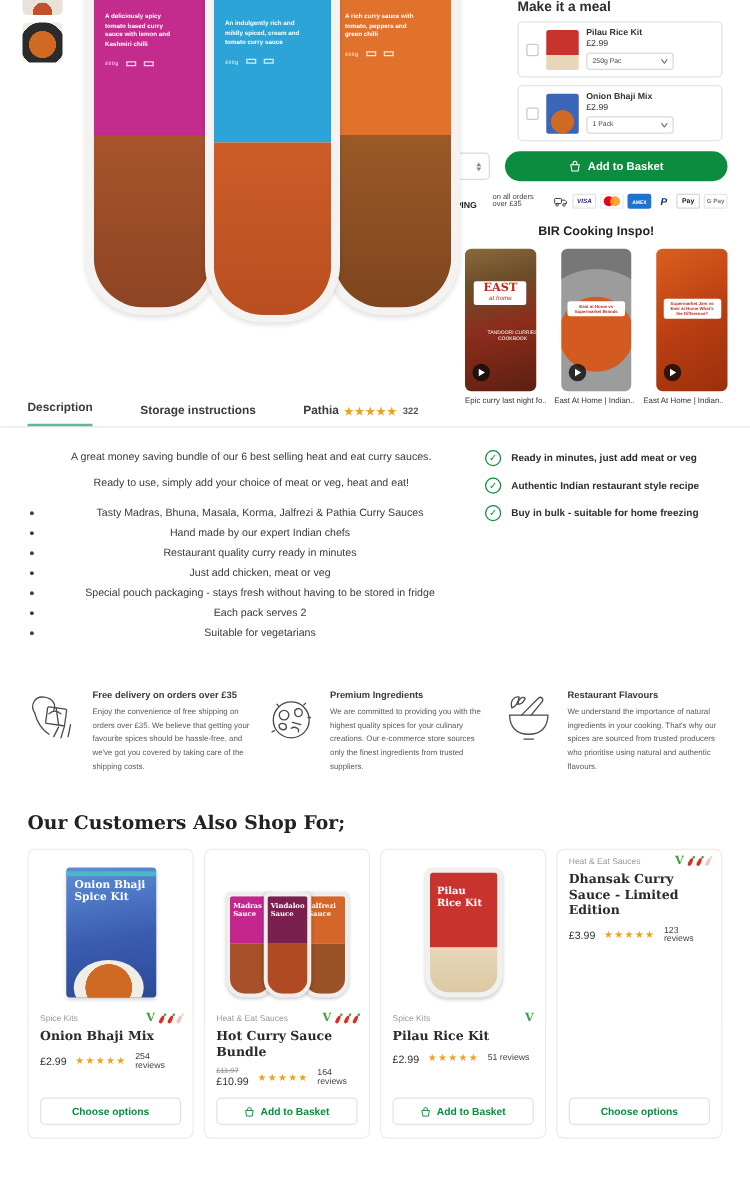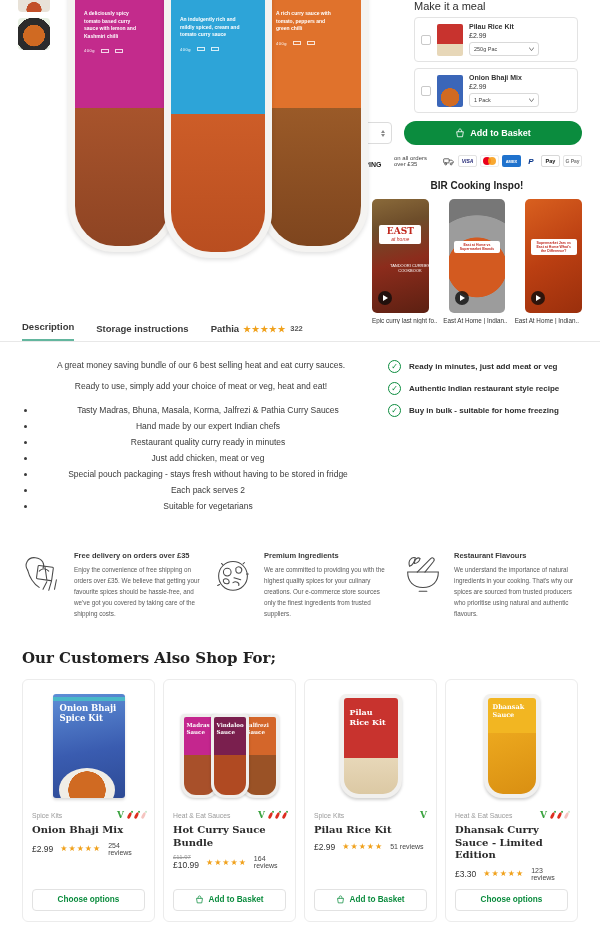--- a/index.html
+++ b/index.html
@@ -23,21 +23,21 @@
   .plabel-txt { color:#fff; font-size:5px; line-height:1.5; font-weight:bold; width:80%; }
   .pmeta { margin-top:8px; display:flex; gap:6px; align-items:center; }
   .pmeta i { display:block; width:8px; height:4px; border:0.5px solid rgba(255,255,255,.8); }
   .pmeta b { color:#fff; font-size:4px; font-weight:normal; letter-spacing:.5px; }
   .psauce { position:absolute; top:150px; left:0; right:0; bottom:0; }
   .hero-shadow { position:absolute; left:40px; right:40px; bottom:28px; height:14px; border-radius:50%;
                  background:radial-gradient(ellipse, rgba(0,0,0,.14), transparent 70%); }
 
   
   .buycol { width:252px; padding-right:18px; }
-  .mim-title { font-size:11px; font-weight:normal; color:#2e2e2e; margin:0 0 5px 66px; }
+  .mim-title { font-size:11px; font-weight:bold; color:#2e2e2e; margin:0 0 5px 66px; }
   .addon { display:flex; align-items:center; margin-left:66px; width:164px; border:1px solid #e3e3e3;
            border-radius:4px; padding:5px 6px; margin-bottom:6px; gap:6px; }
   .cbx { width:10px; height:10px; border:1px solid #c9c9c9; border-radius:2px; flex:none; }
   .addon-thumb { width:26px; height:32px; flex:none; border-radius:2px; position:relative; overflow:hidden; }
   .addon-info { flex:1; }
   .addon-name { font-size:7px; font-weight:bold; color:#333; }
   .addon-price { font-size:7px; color:#333; margin:2px 0 3px; }
   .mini-select { display:flex; align-items:center; justify-content:space-between; border:1px solid #d9d9d9;
                  border-radius:3px; font-size:5.5px; color:#444; padding:3px 4px; width:70px; }
   .qty-row { display:flex; gap:12px; margin-top:8px; align-items:center; }
@@ -76,21 +76,21 @@
   .vtag { position:absolute; left:50%; transform:translateX(-50%); background:#fff; color:#c0281e;
           font-size:3.5px; font-weight:bold; text-align:center; padding:2px 3px; border-radius:2px; width:46px; }
   .vcap { position:absolute; left:18px; bottom:40px; color:#fff; font-size:4px; text-align:center; width:40px; }
   .play { position:absolute; left:6px; bottom:8px; width:14px; height:14px; border-radius:50%;
           background:rgba(10,10,10,.78); display:flex; align-items:center; justify-content:center; }
   .play i { width:0; height:0; border-top:3px solid transparent; border-bottom:3px solid transparent; border-left:5px solid #fff; margin-left:1px; }
   .vid-caps { display:flex; gap:4px; margin-left:24px; margin-top:4px; }
   .vid-cap { width:73px; font-size:6.3px; color:#333; white-space:nowrap; overflow:hidden; }
 
   
-  .tabs { display:flex; align-items:flex-end; gap:22px; padding:0 22px; margin-top:16px; border-bottom:1px solid #e8e8e8; }
+  .tabs { display:flex; align-items:flex-end; gap:38px; padding:0 22px; margin-top:16px; border-bottom:1px solid #e8e8e8; }
   .tab { font-size:9.5px; font-weight:bold; color:#3a3a3a; padding-bottom:7px; cursor:pointer; }
   .tab.active { border-bottom:2px solid #63b69e; }
   .tab-rev { display:flex; align-items:center; gap:4px; }
   .stars { color:#f0a11c; font-size:8.5px; letter-spacing:1px; white-space:nowrap; }
   .rev-count { font-size:7.5px; color:#555; }
 
   
   .desc { display:flex; padding:18px 20px 0 22px; }
   .desc-left { width:358px;text-align:center; }
   .desc-left p { font-size:8.5px; color:#3a3a3a; margin-bottom:11px; }
@@ -511,41 +511,33 @@
         <button class="card-btn">
           <svg width="9" height="9" viewBox="0 0 12 12">
             <path d="M2 4.5 h8 l-1 6 h-6 z M4 4.5 C4 2 5 1.2 6 1.2 C7 1.2 8 2 8 4.5" fill="none" stroke="#0b8c3e" stroke-width="1"></path>
           </svg>
           <span>Add to Basket</span>
         </button>
       </div>
     </div>
 
     <div class="card">
-      <div class="card-img">
-        <div class="pouch-yel">
-            <div class="in">
-          <div class="py-lbl">Dhansak Sauce</div>
-          <div class="py-bottom"></div>
-        </div>
-          </div>
-      </div>
       <div class="card-body">
         <div class="cat-row">
           <span>Heat &amp; Eat Sauces</span>
           <span class="diet">
             <span class="vico">V</span>
             <span class="chili"></span>
             <span class="chili"></span>
             <span class="chili faded"></span>
           </span>
         </div>
         <div class="card-title">Dhansak Curry Sauce - Limited Edition</div>
         <div class="price-row">
-          <span class="price">£3.30</span>
+          <span class="price">£3.99</span>
           <span class="c-stars">★★★★★</span>
           <span class="c-rev">123 reviews</span>
         </div>
         <button class="card-btn">
           <span>Choose options</span>
         </button>
       </div>
     </div>
 
   </div>

